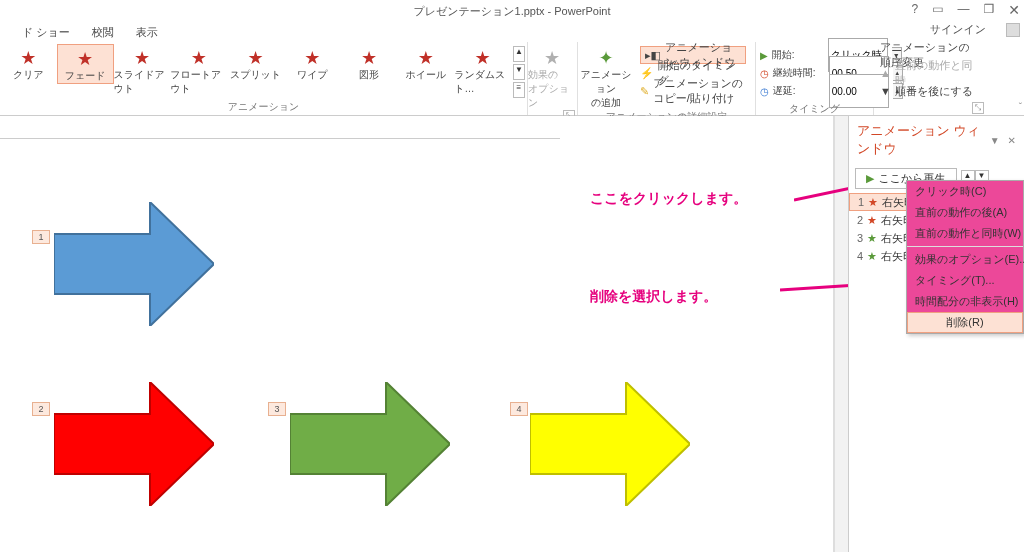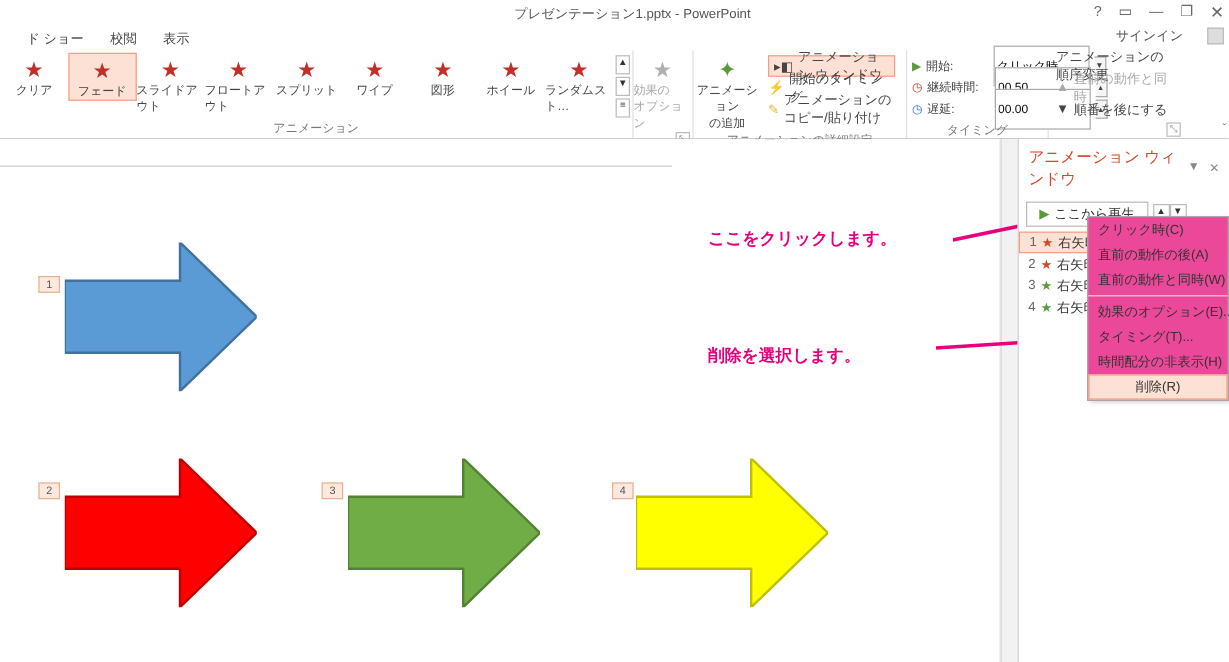--- a/index.html
+++ b/index.html
@@ -1,20 +1,20 @@
 <!DOCTYPE html>
 <html><head>
 <meta charset="utf-8">
 <style>
 * { margin: 0; padding: 0; box-sizing: border-box; font-family: "Meiryo UI", "Yu Gothic UI", sans-serif; }
 body { width: 1024px; height: 552px; background: #fff; overflow: hidden; font-size: 11px; color: #333; }
 
 
 .titlebar { height: 22px; background: #fff; display: flex; align-items: center; position: relative; }
-.title-text { position: absolute; left: 50%; transform: translateX(-50%); font-size: 11px; color: #555; margin-left: 15px; }
+.title-text { position: absolute; left: 50%; transform: translateX(-50%); font-size: 11px; color: #555; }
 .win-controls { position: absolute; right: 4px; top: 2px; display: flex; gap: 14px; font-size: 12px; color: #666; }
 .win-controls span { cursor: pointer; }
 .signin { position: absolute; right: 4px; top: 22px; font-size: 11px; color: #555; display: flex; align-items: center; gap: 20px; }
 .avatar { width: 14px; height: 14px; background: #ddd; border: 1px solid #bbb; }
 
 
 .tabs { height: 20px; display: flex; align-items: flex-end; gap: 2px; padding-left: 12px; font-size: 11px; color: #444; }
 .tabs span { padding: 2px 10px; }
 
 
@@ -31,21 +31,21 @@
 .star.green { color: #5a9a3a; }
 
 .small-stack { display: flex; flex-direction: column; gap: 0; padding: 2px 6px; font-size: 11px; color: #444; }
 .small-row { display: flex; align-items: center; gap: 4px; height: 18px; }
 .small-row.sel { background: #fde1d4; border: 1px solid #f0a080; padding: 0 4px; }
 
 
 .timing-inputs { display: flex; flex-direction: column; gap: 0; padding: 2px 4px; font-size: 10px; color: #444; }
 .trow { display: flex; align-items: center; gap: 4px; height: 18px; }
 .trow .lbl { width: 52px; }
-.trow input, .trow .spin { height: 16px; width: 80px; font-size: 10px; border: 1px solid #aaa; padding: 16px 2px; }
+.trow input, .trow .spin { height: 16px; width: 60px; font-size: 10px; border: 1px solid #aaa; padding: 16px 2px; }
 .trow .ddbtn { width: 10px; height: 16px; border: 1px solid #aaa; border-left: none; font-size: 7px; display: flex; align-items: center; justify-content: center; background: #f5f5f5; }
 
 
 .workspace { position: absolute; top: 116px; left: 0; right: 0; bottom: 0; display: flex; }
 .slide-area { flex: 1; position: relative; background: #fff; border-right: 1px solid #ddd; }
 
 .tag { position: absolute; width: 18px; height: 14px; background: #fde9de; border: 1px solid #e8b090; font-size: 9px; display: flex; align-items: center; justify-content: center; color: #555; }
 
 .arrow-shape { position: absolute; }
 

